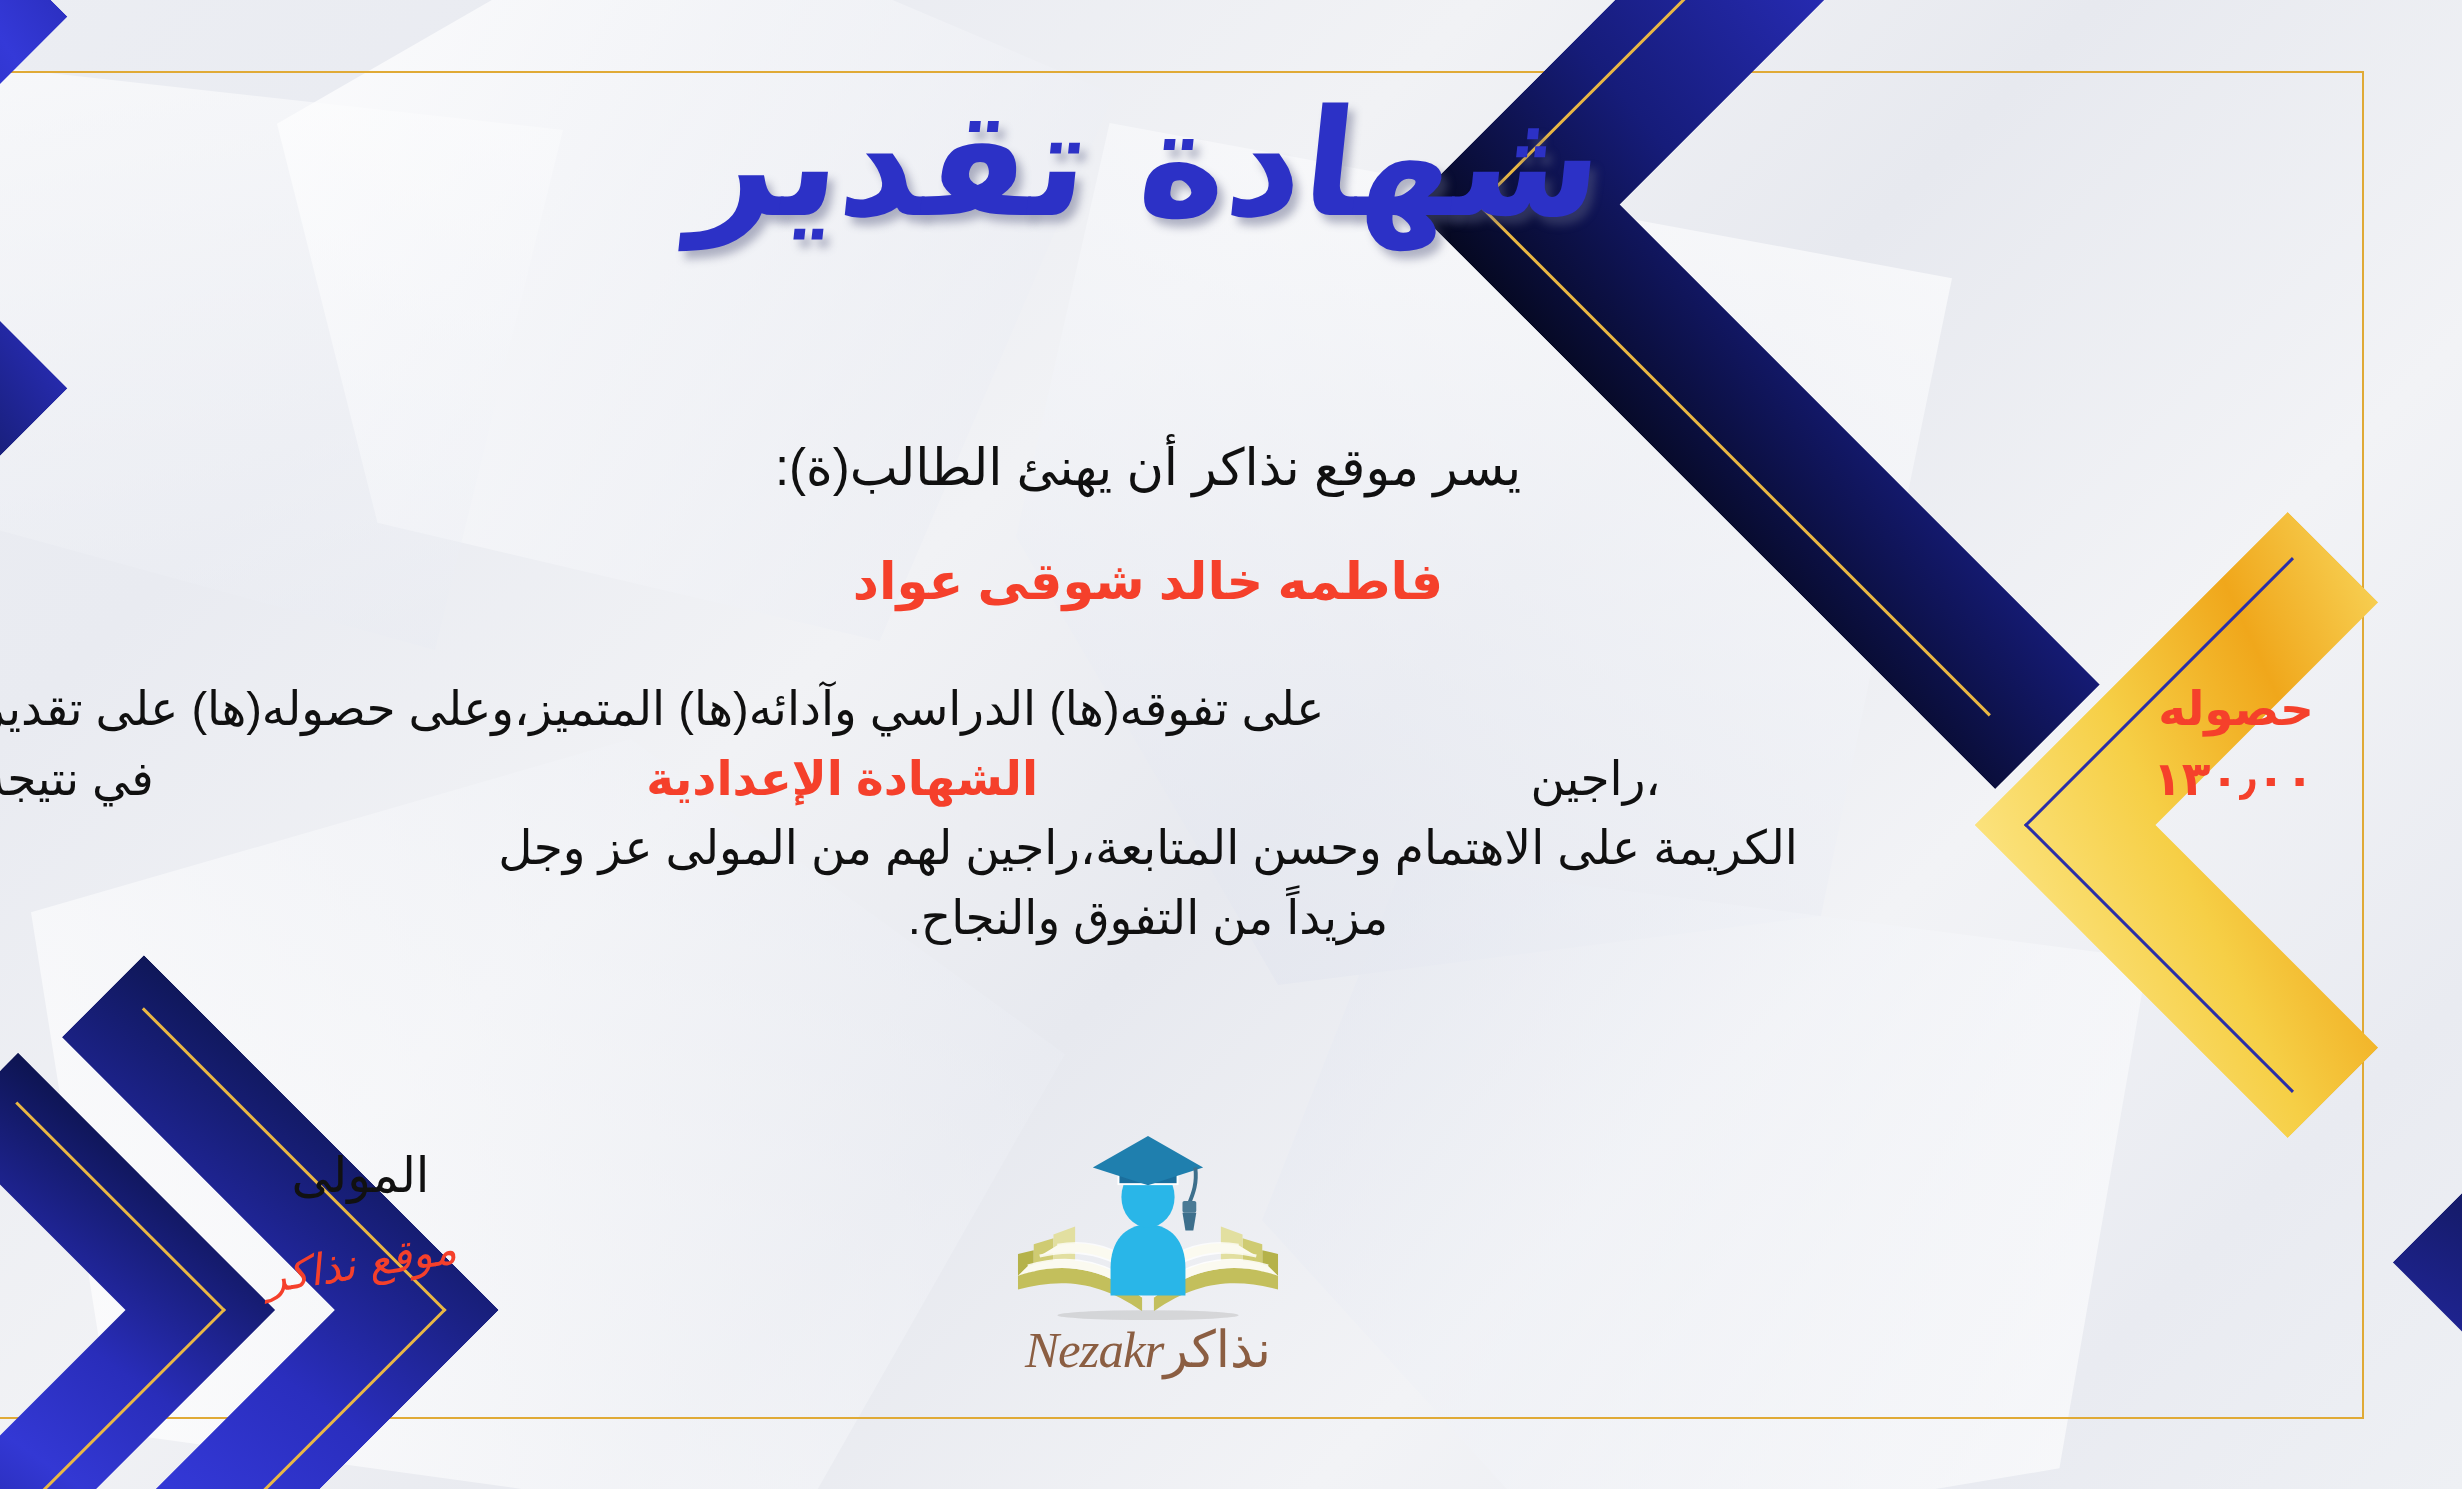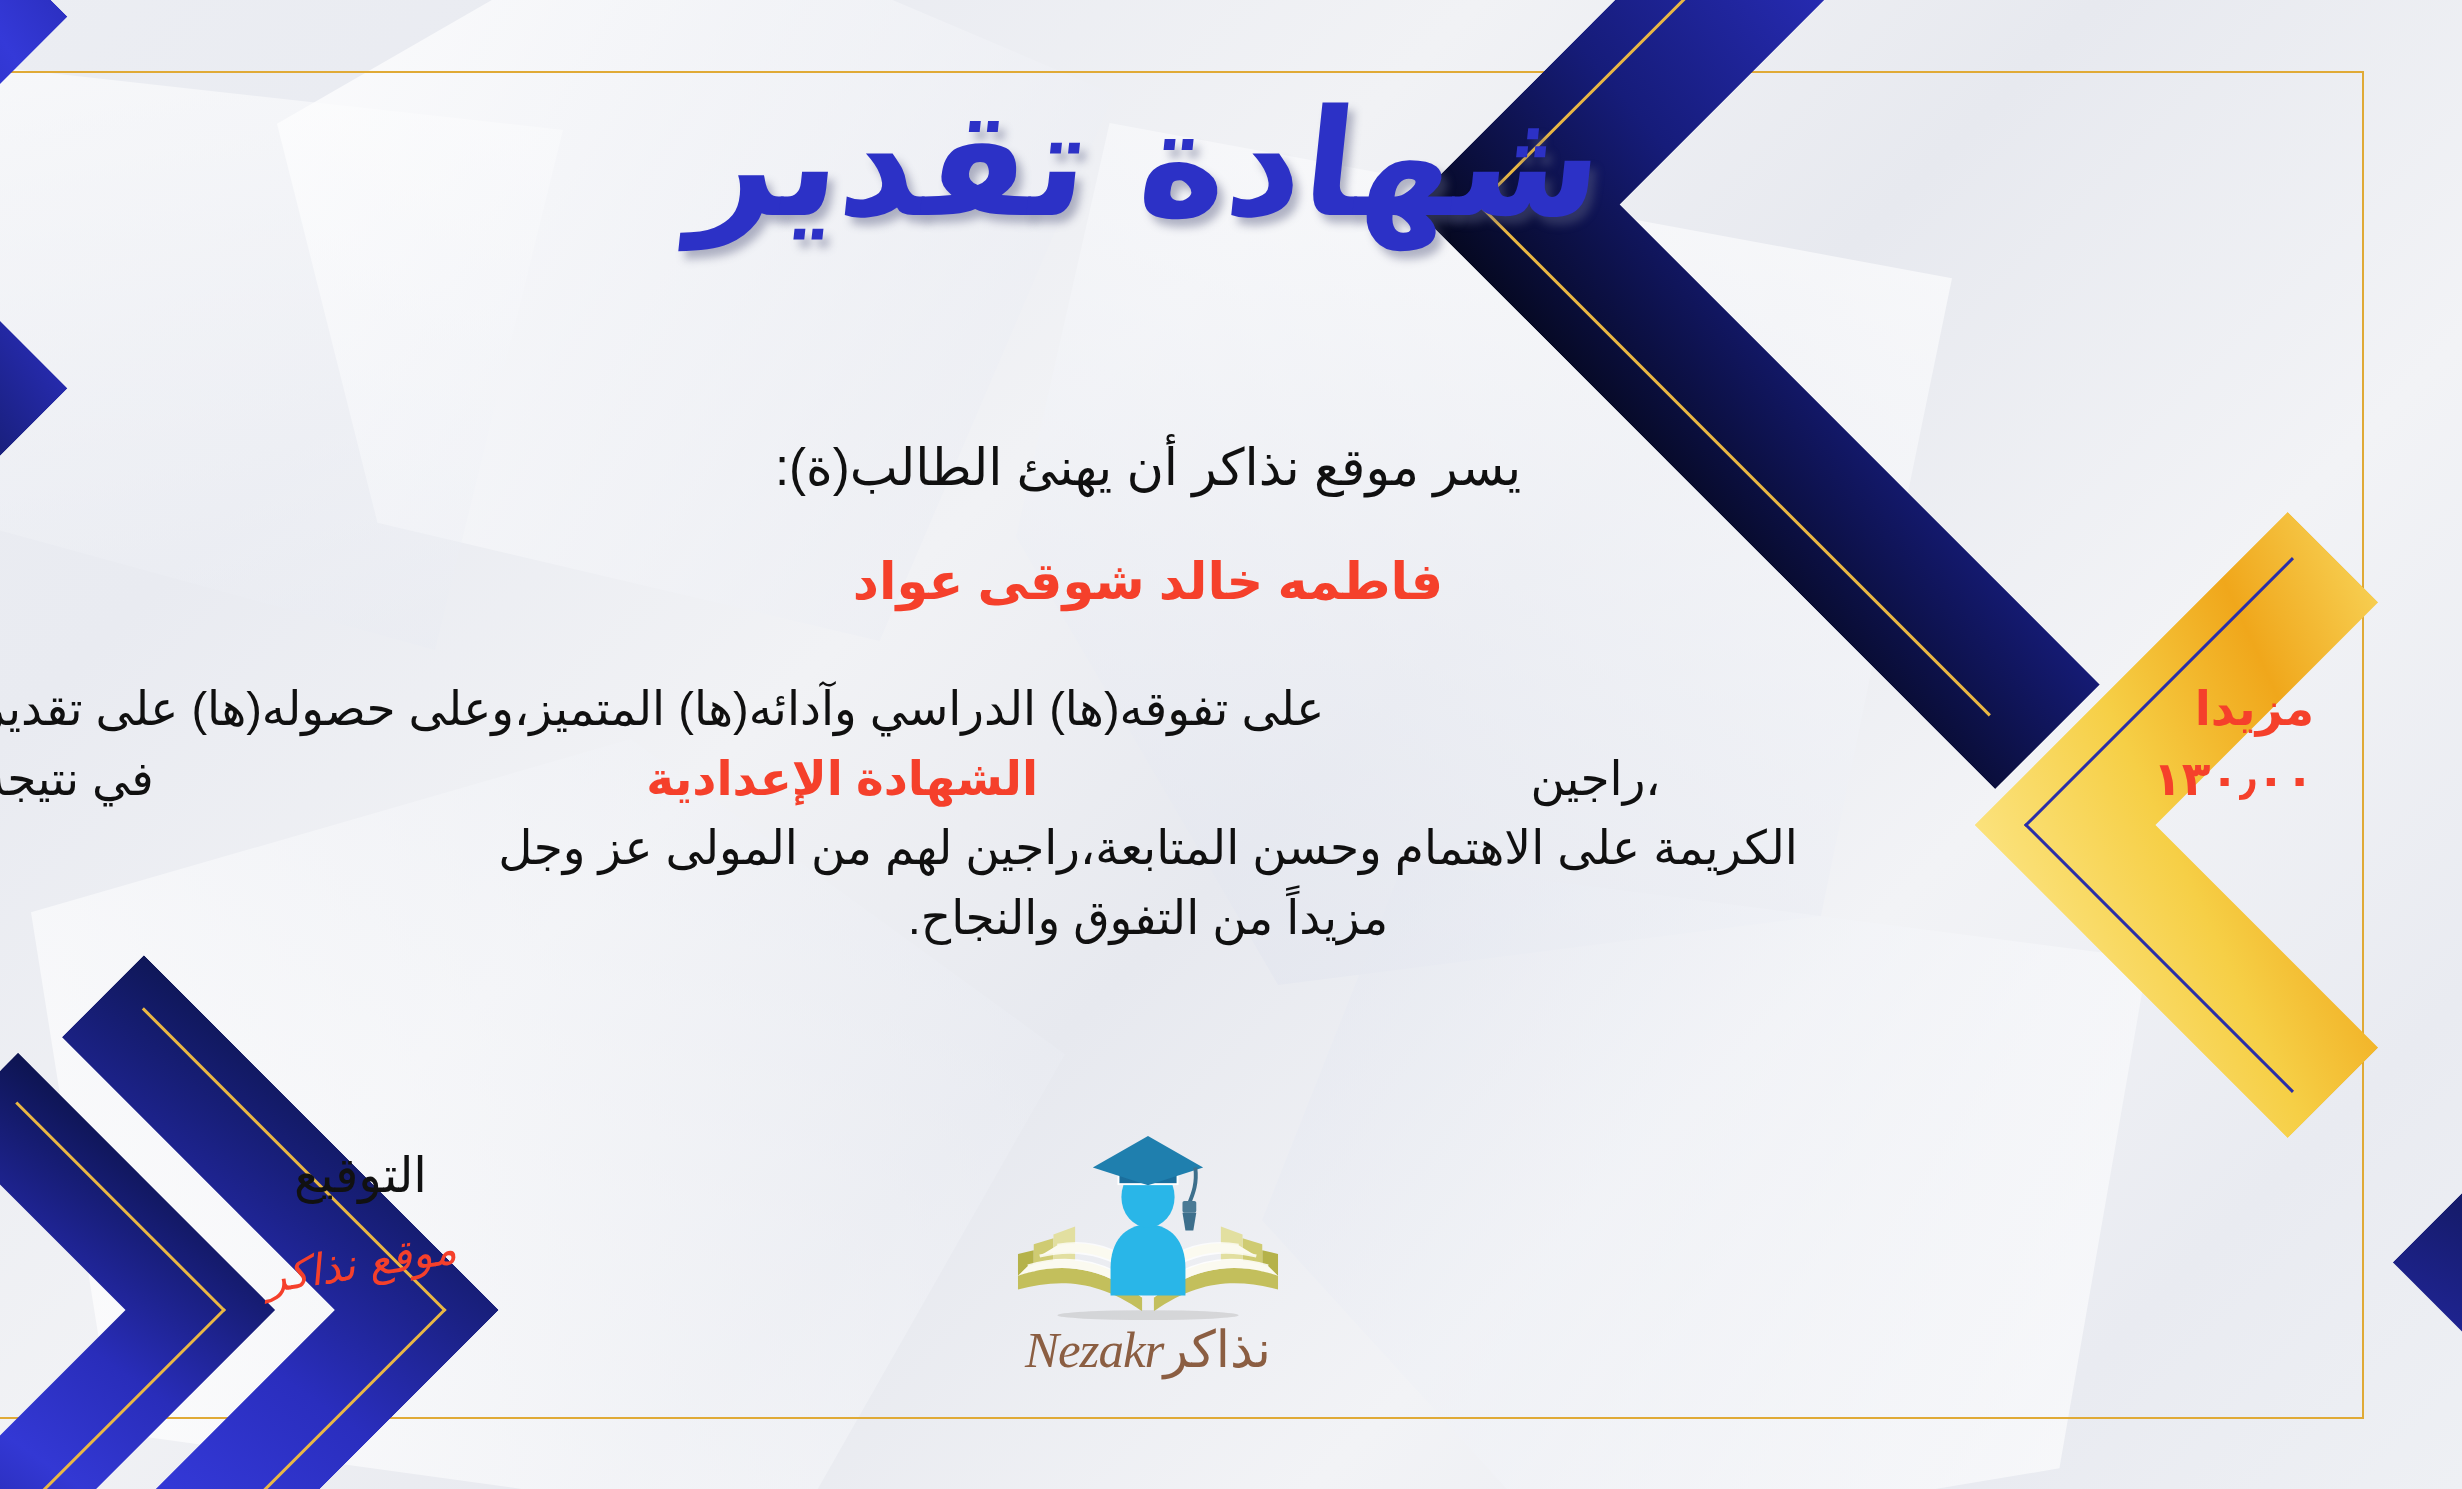--- a/index.html
+++ b/index.html
@@ -361,38 +361,38 @@
 
     <div class="cert-title">شهادة تقدير</div>
 
     <div class="greeting-line">يسر موقع نذاكر أن يهنئ الطالب(ة):</div>
 
     <div class="student-name">فاطمه خالد شوقى عواد</div>
 
     <div class="body-block">
 
       <span class="ln ln-justify">
-        <span class="hl-red">مزيدا</span>
+        <span class="hl-red">حصوله</span>
         <span>على تفوقه(ها) الدراسي وآدائه(ها) المتميز،وعلى حصوله(ها) على تقدير</span>
       </span>
 
       <span class="ln ln-justify">
         <span class="num-red">١٣٠٫٠٠</span>
         <span>،راجين</span>
         <span class="hl-red">الشهادة الإعدادية</span>
         <span>في نتيجة</span>
       </span>
 
       <span class="ln">الكريمة على الاهتمام وحسن المتابعة،راجين لهم من المولى عز وجل</span>
 
       <span class="ln">مزيداً من التفوق والنجاح.</span>
     </div>
 
     <div class="signature-block">
-      <div class="signature-label">التوقيع</div>
+      <div class="signature-label">المولى</div>
       <div class="signature-mark">موقع نذاكر</div>
     </div>
 
     <div class="logo-block">
       <svg class="logo-art" width="276" height="197" viewBox="0 0 280 200">
 
         <g>
           <path d="M8 150 L8 128 L24 124 L24 146 Z" fill="#b5b24a"></path>
           <path d="M24 146 L24 118 L44 112 L44 142 Z" fill="#cfcb72"></path>
           <path d="M44 142 L44 108 L66 100 L66 138 Z" fill="#e2dfa0"></path>

